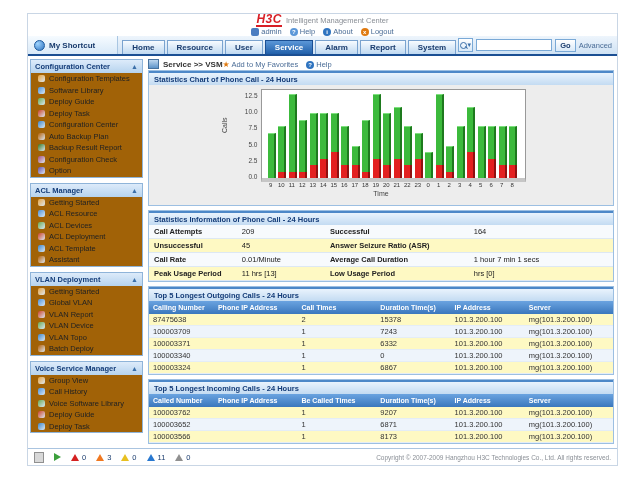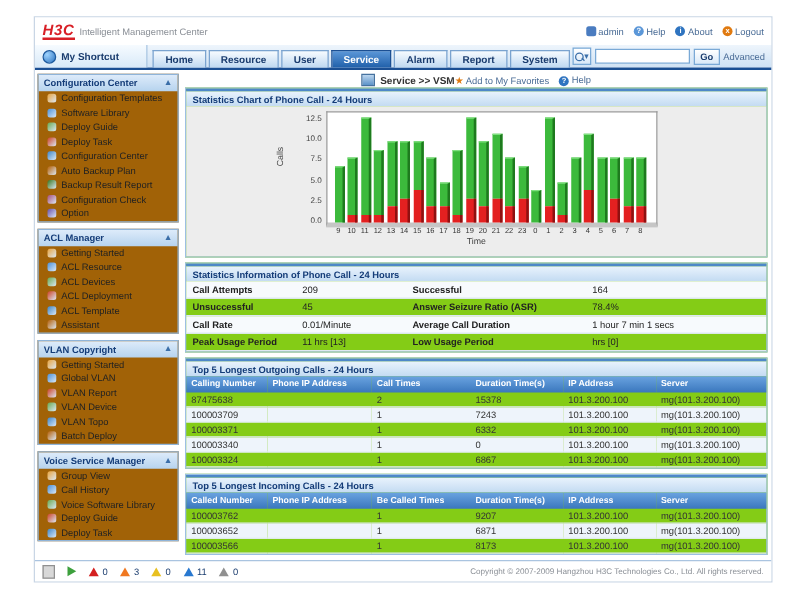--- a/index.html
+++ b/index.html
@@ -3,21 +3,21 @@
 <meta charset="utf-8">
 <style>
   html,body{margin:0;padding:0;background:#fff;}
   #page{position:relative;width:640px;height:480px;background:#fff;overflow:hidden;
         font-family:"Liberation Sans",sans-serif;color:#222;}
   #app{position:absolute;left:27px;top:13px;width:591px;height:453px;background:#fff;
        border:1px solid #c9d6e5;display:flex;flex-direction:column;box-sizing:border-box;}
 
   
   .topbar{height:22px;display:flex;align-items:center;justify-content:space-between;
-          padding:0 6px;background:#fff;}
+          padding:0 6px;background:#fff;flex-direction:column;}
   .brand{display:flex;align-items:baseline;gap:4px;}
   .brand-logo{color:#d81f26;font-weight:bold;font-style:italic;font-size:12px;letter-spacing:0.5px;
               border-bottom:2px solid #d81f26;line-height:11px;}
   .brand-product{font-size:7.5px;color:#8a8f96;}
   .userlinks{display:flex;align-items:center;gap:8px;font-size:7.5px;color:#4a6c96;}
   .userlinks .u{display:flex;align-items:center;gap:2px;cursor:pointer;}
   .mini-ic{width:8px;height:8px;border-radius:50%;display:inline-block;color:#fff;
            font-size:6px;line-height:8px;text-align:center;font-weight:bold;}
 
   
@@ -52,26 +52,26 @@
   .side-hd{height:13px;display:flex;align-items:center;justify-content:space-between;
            padding:0 4px;background:linear-gradient(#ddebfa,#b6d3ee);cursor:pointer;}
   .side-hd .t{font-size:7.5px;font-weight:bold;color:#143c78;}
   .side-hd .c{font-size:7px;color:#3a6ea8;}
   .side-it{display:flex;align-items:center;gap:4px;height:11.5px;padding-left:7px;
            font-size:7.5px;color:#222;cursor:pointer;white-space:nowrap;overflow:hidden;}
   .si{width:7px;height:7px;border-radius:2px;flex:0 0 auto;}
 
   
   .content{flex:1;padding:2px 3px 0 3px;box-sizing:border-box;display:flex;flex-direction:column;overflow:hidden;}
-  .crumbrow{height:15px;display:flex;align-items:center;justify-content:center;font-size:8px;}
+  .crumbrow{height:15px;display:flex;align-items:center;justify-content:flex-start;font-size:8px;}
   .crumb{display:flex;align-items:center;gap:4px;color:#333;font-weight:bold;}
   .crumb-ic{width:9px;height:8px;background:linear-gradient(#bcd6ef,#5d93c9);border:1px solid #46729f;}
   .toplinks{display:flex;align-items:center;gap:8px;font-size:7.5px;color:#4a6c96;}
   .star{color:#e07a10;font-size:8px;}
-  .panel{border:1px solid #9cbfe2;margin-bottom:4px;background:#84cc16;}
+  .panel{border:1px solid #9cbfe2;margin-bottom:4px;background:#fef9c3;}
   .panel-hd{height:12px;display:flex;align-items:center;padding:0 5px;
             background:linear-gradient(#e9f3fd,#c3dbf2);border-top:2px solid #4d88c8;
             font-size:7.5px;font-weight:bold;color:#143c78;}
 
   
   .chartbody{height:120px;background:#ededed;position:relative;display:flex;
              align-items:flex-start;justify-content:center;padding-top:4px;box-sizing:border-box;}
   .ylab{position:absolute;left:72px;top:48px;transform:rotate(-90deg);transform-origin:left top;
         font-size:7px;color:#444;}
   .chartwrap{display:flex;flex-direction:column;}
@@ -241,21 +241,21 @@
               <span class="si" style="background: linear-gradient(135deg, rgb(61, 133, 200), rgb(220, 233, 246));"></span>
               <span>ACL Template</span>
             </div>
             <div class="side-it">
               <span class="si" style="background: linear-gradient(135deg, rgb(180, 95, 6), rgb(220, 233, 246));"></span>
               <span>Assistant</span>
             </div>
           </div>
           <div class="side-sec">
             <div class="side-hd">
-              <span class="t">VLAN Copyright</span>
+              <span class="t">VLAN Deployment</span>
               <span class="c">▲</span>
             </div>
             <div class="side-it">
               <span class="si" style="background: linear-gradient(135deg, rgb(232, 163, 61), rgb(220, 233, 246));"></span>
               <span>Getting Started</span>
             </div>
             <div class="side-it">
               <span class="si" style="background: linear-gradient(135deg, rgb(74, 144, 217), rgb(220, 233, 246));"></span>
               <span>Global VLAN</span>
             </div>
@@ -511,21 +511,20 @@
               <div class="statrow">
                 <span class="c1 l">Call Attempts</span>
                 <span class="c2">209</span>
                 <span class="c3 l">Successful</span>
                 <span class="c4">164</span>
               </div>
               <div class="statrow">
                 <span class="c1 l">Unsuccessful</span>
                 <span class="c2">45</span>
                 <span class="c3 l">Answer Seizure Ratio (ASR)</span>
-                <span class="c4">78.4%</span>
               </div>
               <div class="statrow">
                 <span class="c1 l">Call Rate</span>
                 <span class="c2">0.01/Minute</span>
                 <span class="c3 l">Average Call Duration</span>
                 <span class="c4">1 hour 7 min 1 secs</span>
               </div>
               <div class="statrow">
                 <span class="c1 l">Peak Usage Period</span>
                 <span class="c2">11 hrs [13]</span>

